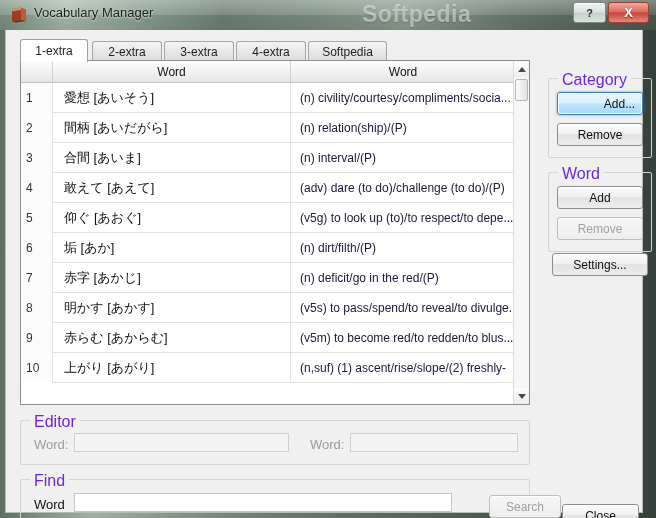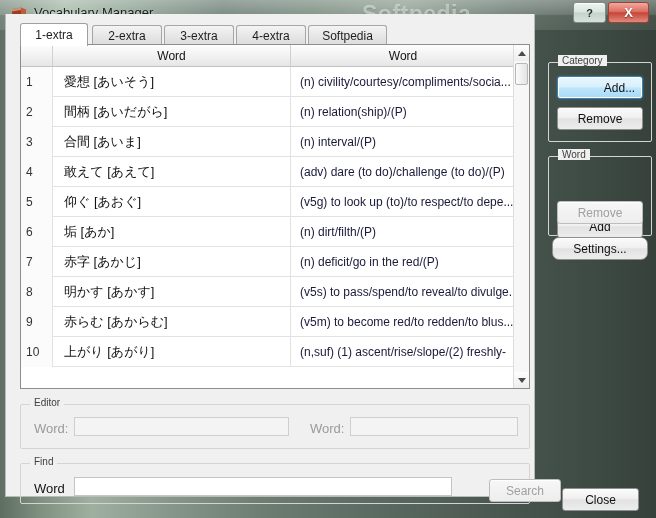--- a/index.html
+++ b/index.html
@@ -73,22 +73,22 @@
     left: 608px; width: 41px;
     background: linear-gradient(180deg,#f0a9a0 0%, #dd6d60 45%, #c64537 52%, #e08a7c 100%);
     border-color: #9d4036;
     color: #fff;
     text-shadow: 0 1px 1px rgba(0,0,0,0.45);
     font-size: 13px;
   }
 
   
   #client {
-    position: absolute; left: 5px; top: 14px;
-    width: 530px; height: 483px;
+    position: absolute; left: 5px; top: 30px;
+    width: 638px; height: 483px;
     background: #f0f0f0;
     border: 1px solid #b6bdb9;
     border-top: none;
   }
 
   
   #tabstrip {
     position: absolute; left: 14px; top: 9px;
     width: 509px; height: 22px;
   }
@@ -196,21 +196,21 @@
   .group {
     position: absolute;
     border: 1px solid #d4d4d4;
     border-radius: 2px;
     background: transparent;
   }
   .group-title {
     position: absolute; top: -8px; left: 9px;
     background: #f0f0f0;
     padding: 0 4px;
-    font-size: 10px; color: #404040;
+    font-size: 16px; color: #6d28d9;
     cursor: default;
   }
   #grp-editor { left: 14px; top: 390px; width: 510px; height: 45px; }
   #grp-find   { left: 14px; top: 449px; width: 510px; height: 41px; }
   #grp-category { left: 542px; top: 48px; width: 104px; height: 80px; }
   #grp-word     { left: 542px; top: 142px; width: 104px; height: 80px; }
 
   .fieldlabel {
     position: absolute;
     font-size: 13px;
@@ -245,23 +245,23 @@
     background: linear-gradient(180deg,#f7f7f7,#ededed); }
   .btn.focused {
     border-color: #3c7fb1;
     background: linear-gradient(180deg,#eaf6fd 0%, #d9f0fc 45%, #bee6fd 52%, #a7d9f5 100%);
     box-shadow: 0 0 0 1px #ffffff inset, 0 0 3px rgba(60,127,177,0.65);
     padding-left: 39px;
   }
 
   #btn-cat-add    { left: 551px; top: 62px;  width: 86px; height: 23px; }
   #btn-cat-remove { left: 551px; top: 93px;  width: 86px; height: 23px; }
-  #btn-word-add   { left: 551px; top: 156px; width: 86px; height: 23px; margin-top: 45px; }
+  #btn-word-add   { left: 551px; top: 156px; width: 86px; height: 23px; }
   #btn-word-remove{ left: 551px; top: 187px; width: 86px; height: 23px; }
-  #btn-settings   { left: 546px; top: 223px; width: 96px; height: 23px; border-radius: 7px; }
+  #btn-settings   { left: 546px; top: 223px; width: 96px; height: 23px; }
   #btn-search     { left: 451px; top: 465px; width: 72px; height: 23px; margin-left: 32px; }
   #btn-close      { left: 556px; top: 474px; width: 77px; height: 23px; }
 </style>
 </head>
 <body>
 
 <div id="window">
 
   <div id="titlebar">
     <div id="titlebar-bg"></div>

